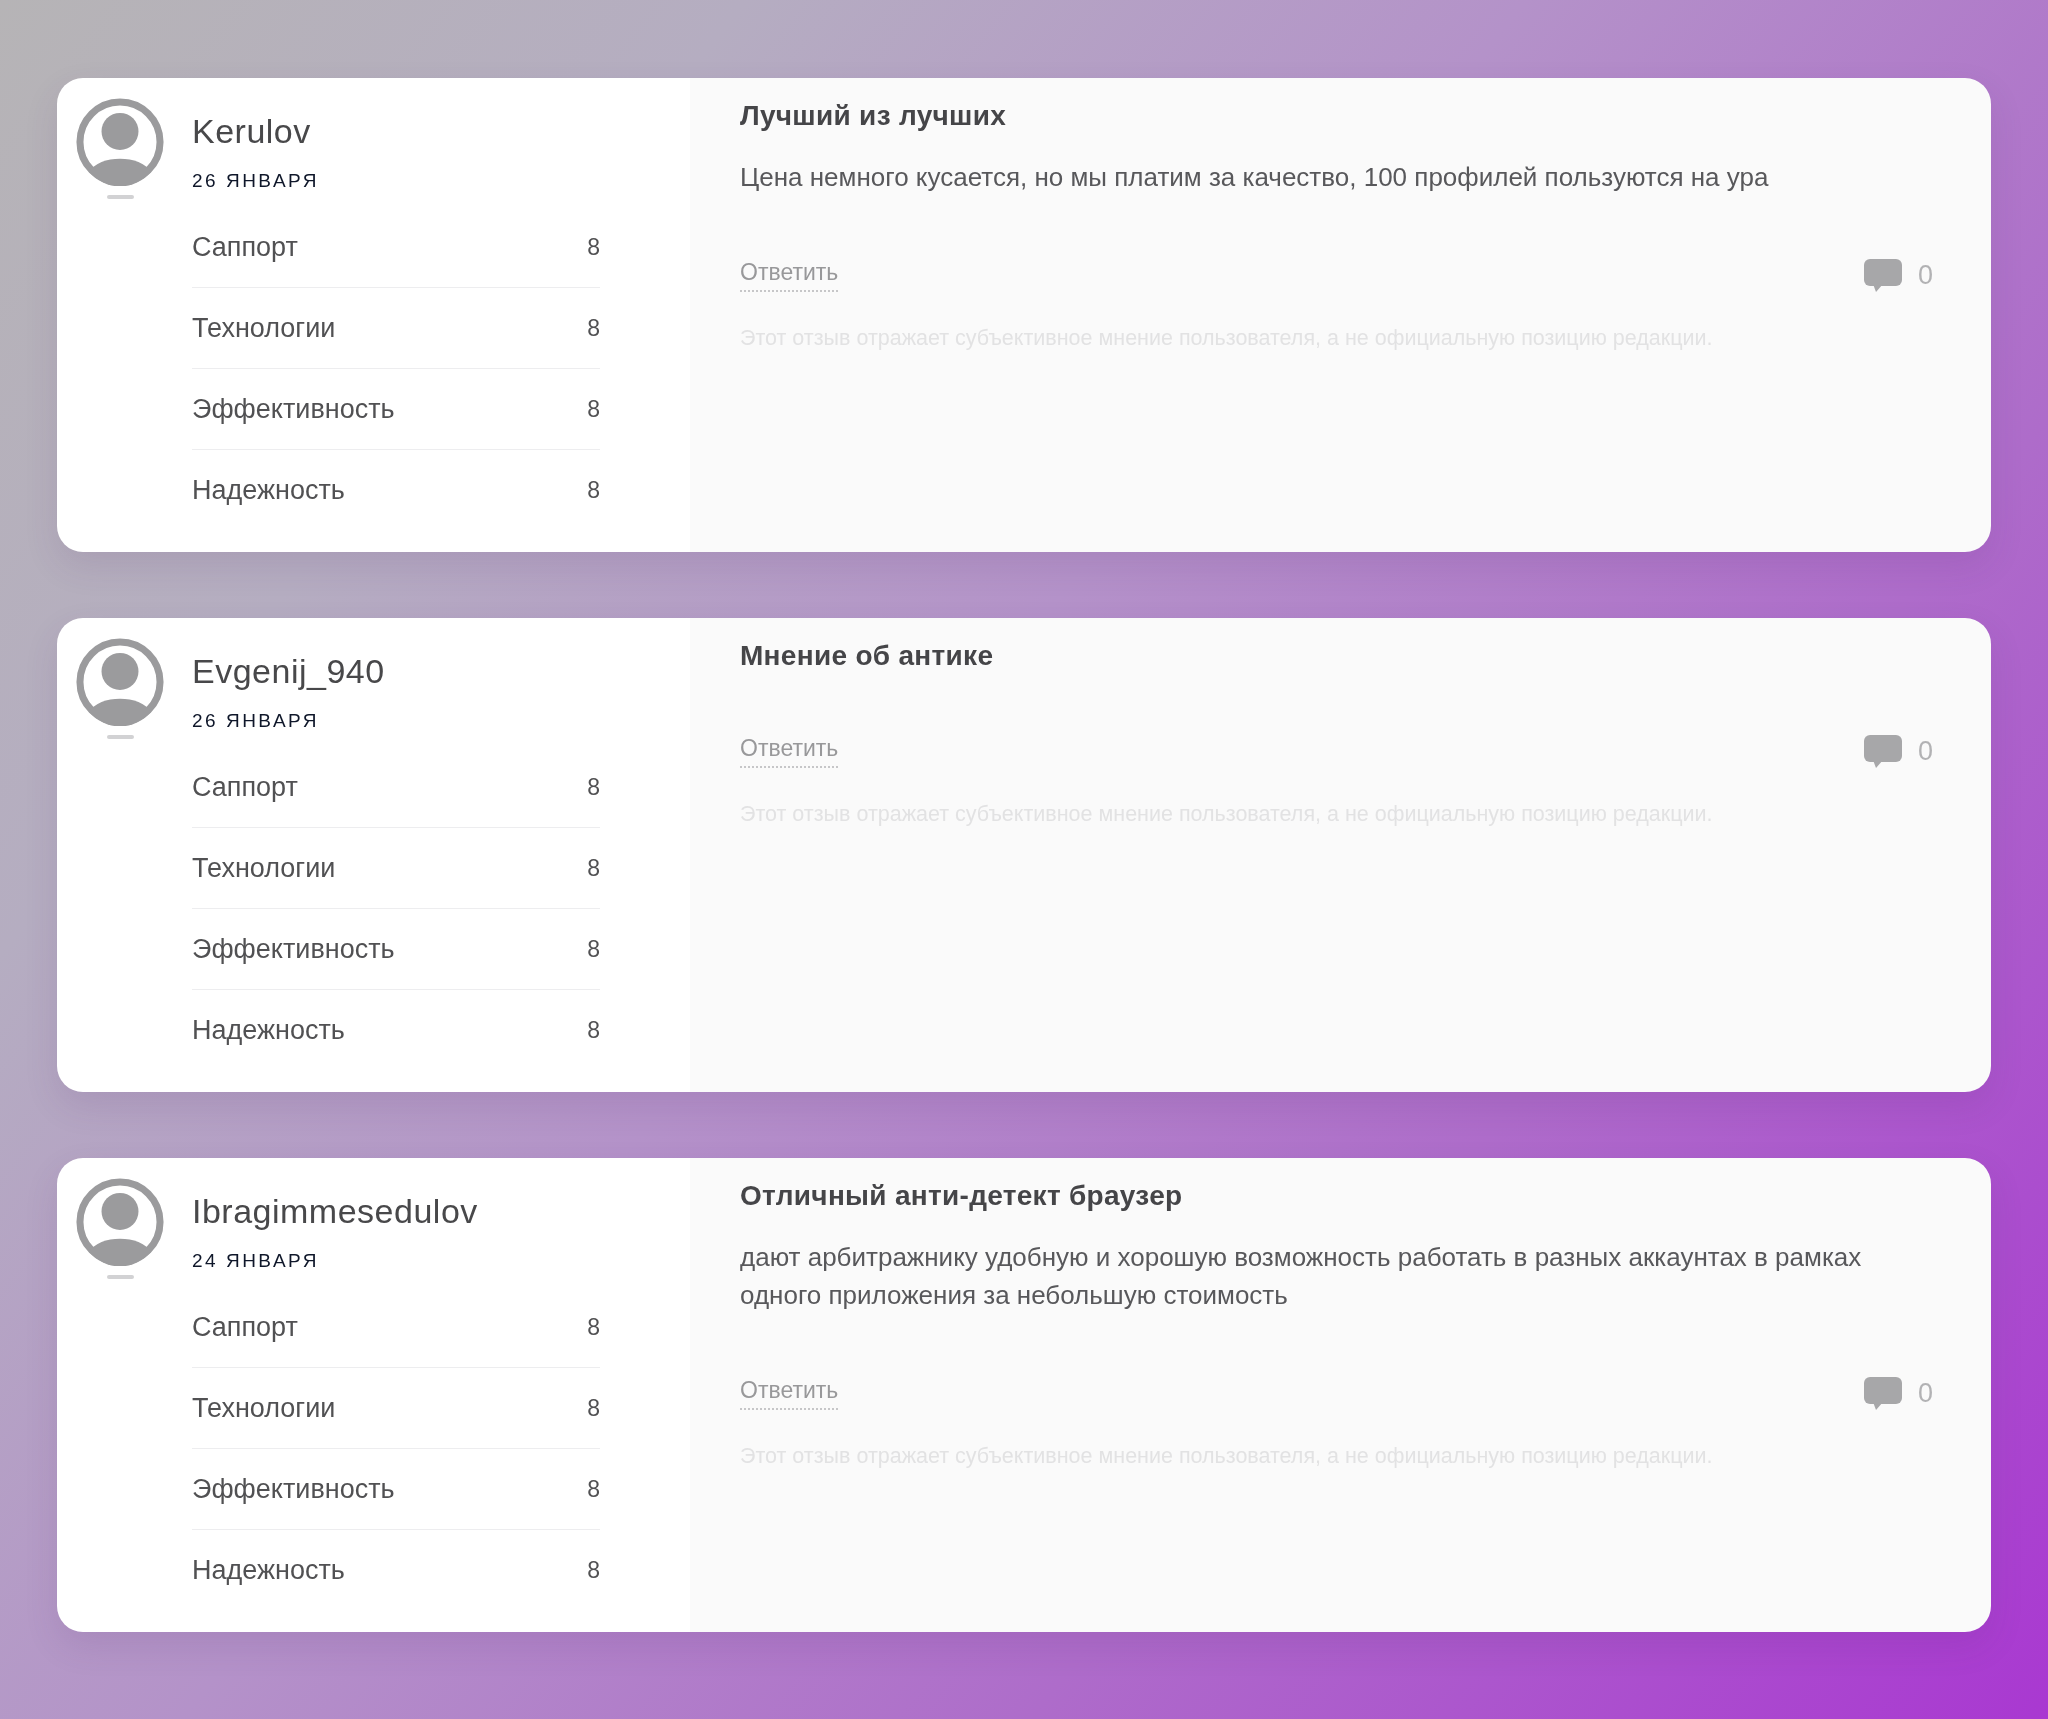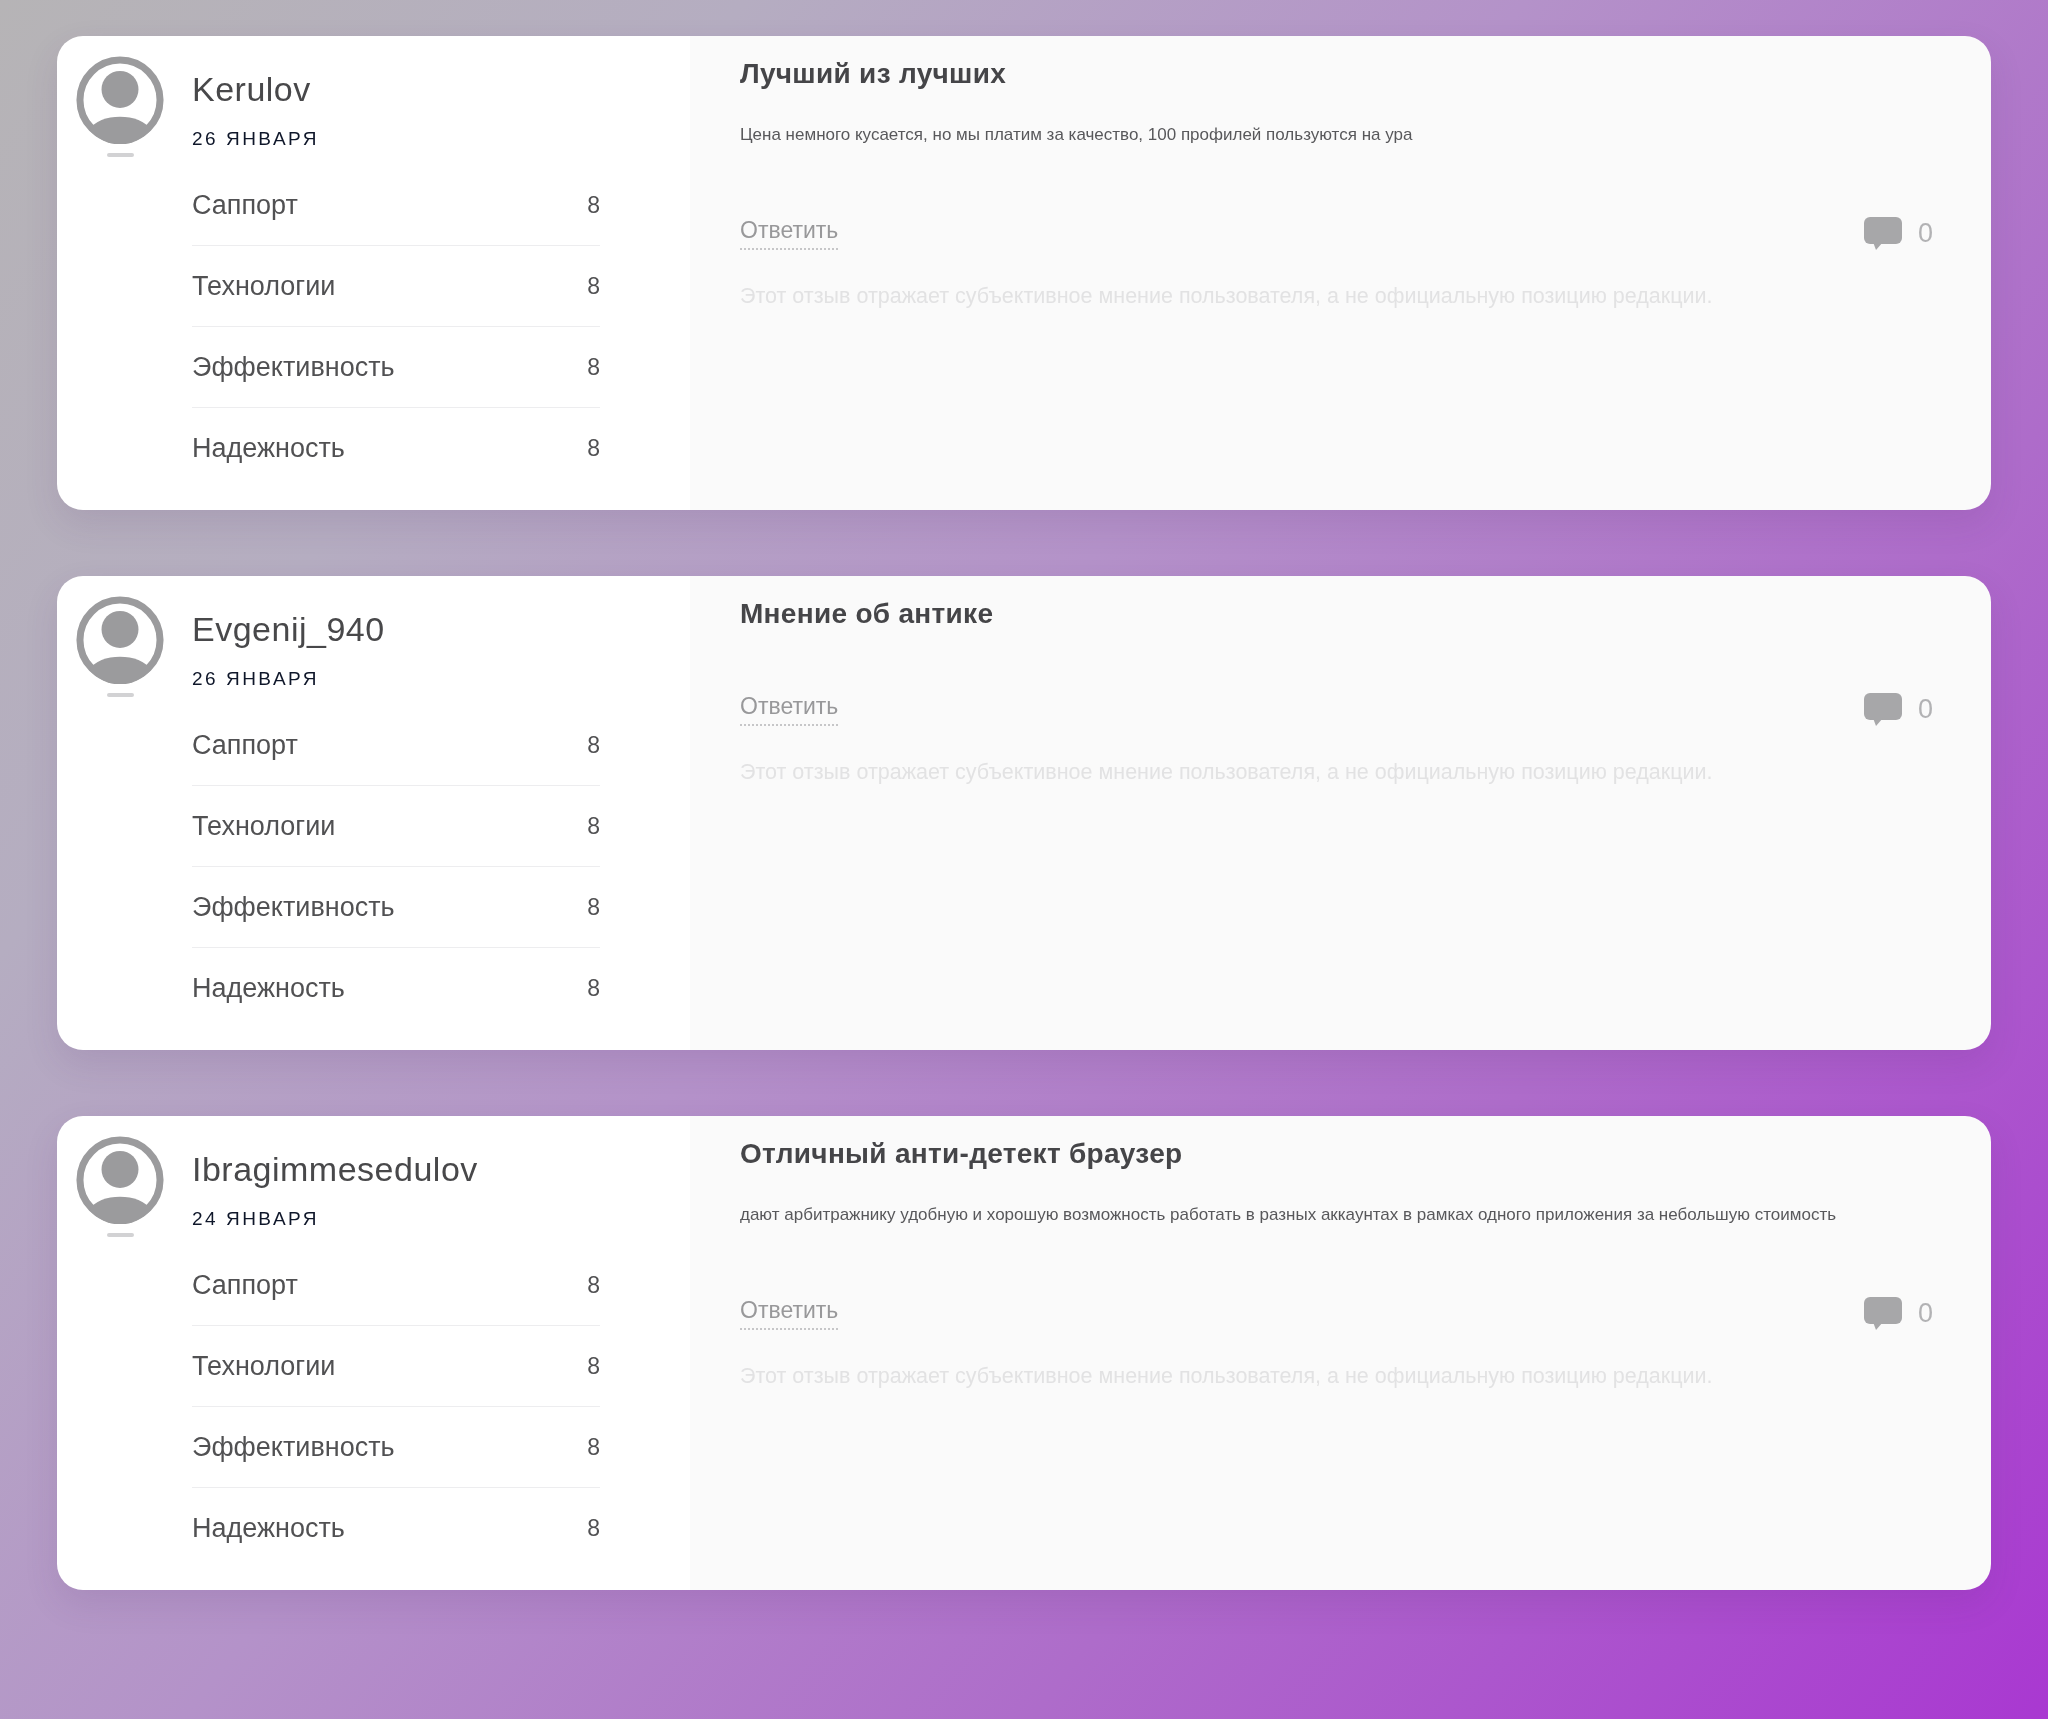--- a/index.html
+++ b/index.html
@@ -8,21 +8,21 @@
     height: 1719px;
     overflow: hidden;
     background: linear-gradient(128deg,
       #b6b4b6 0%,
       #b5adc1 22%,
       #b492c9 45%,
       #ae6cca 70%,
       #a938d1 100%);
     font-family: "Liberation Sans", sans-serif;
   }
-  .page { padding: 36px 57px 0 57px; }
+  .page { padding: 78px 57px 0 57px; }
 
   .card {
     width: 1934px;
     box-sizing: border-box;
     display: flex;
     border-radius: 26px;
     overflow: hidden;
     margin-bottom: 66px;
     box-shadow: 0 14px 34px rgba(80, 40, 110, 0.12);
   }
@@ -82,21 +82,21 @@
   }
   .review-title {
     margin: 0;
     font-size: 28px;
     font-weight: 700;
     color: #454548;
     letter-spacing: 0.3px;
   }
   .review-body {
     margin: 26px 0 0 0;
-    font-size: 17px;
+    font-size: 26px;
     line-height: 38px;
     color: #58585b;
     max-width: 1180px;
   }
   .actions {
     margin-top: 62px;
     display: flex;
     justify-content: space-between;
     align-items: center;
     gap: 16px;

